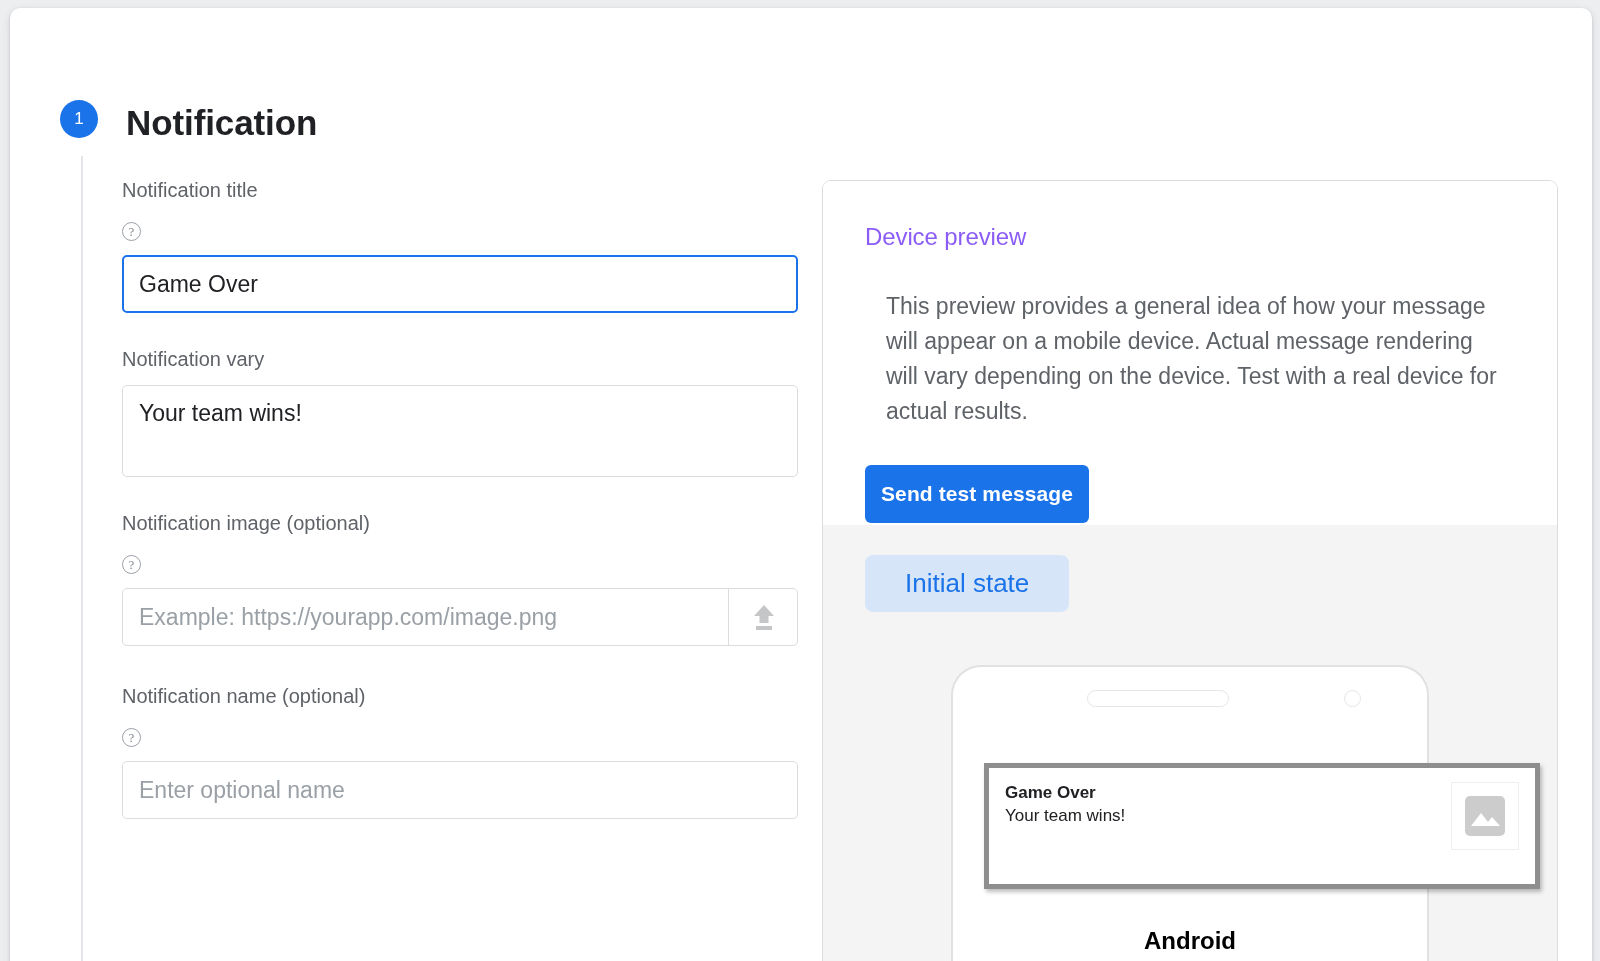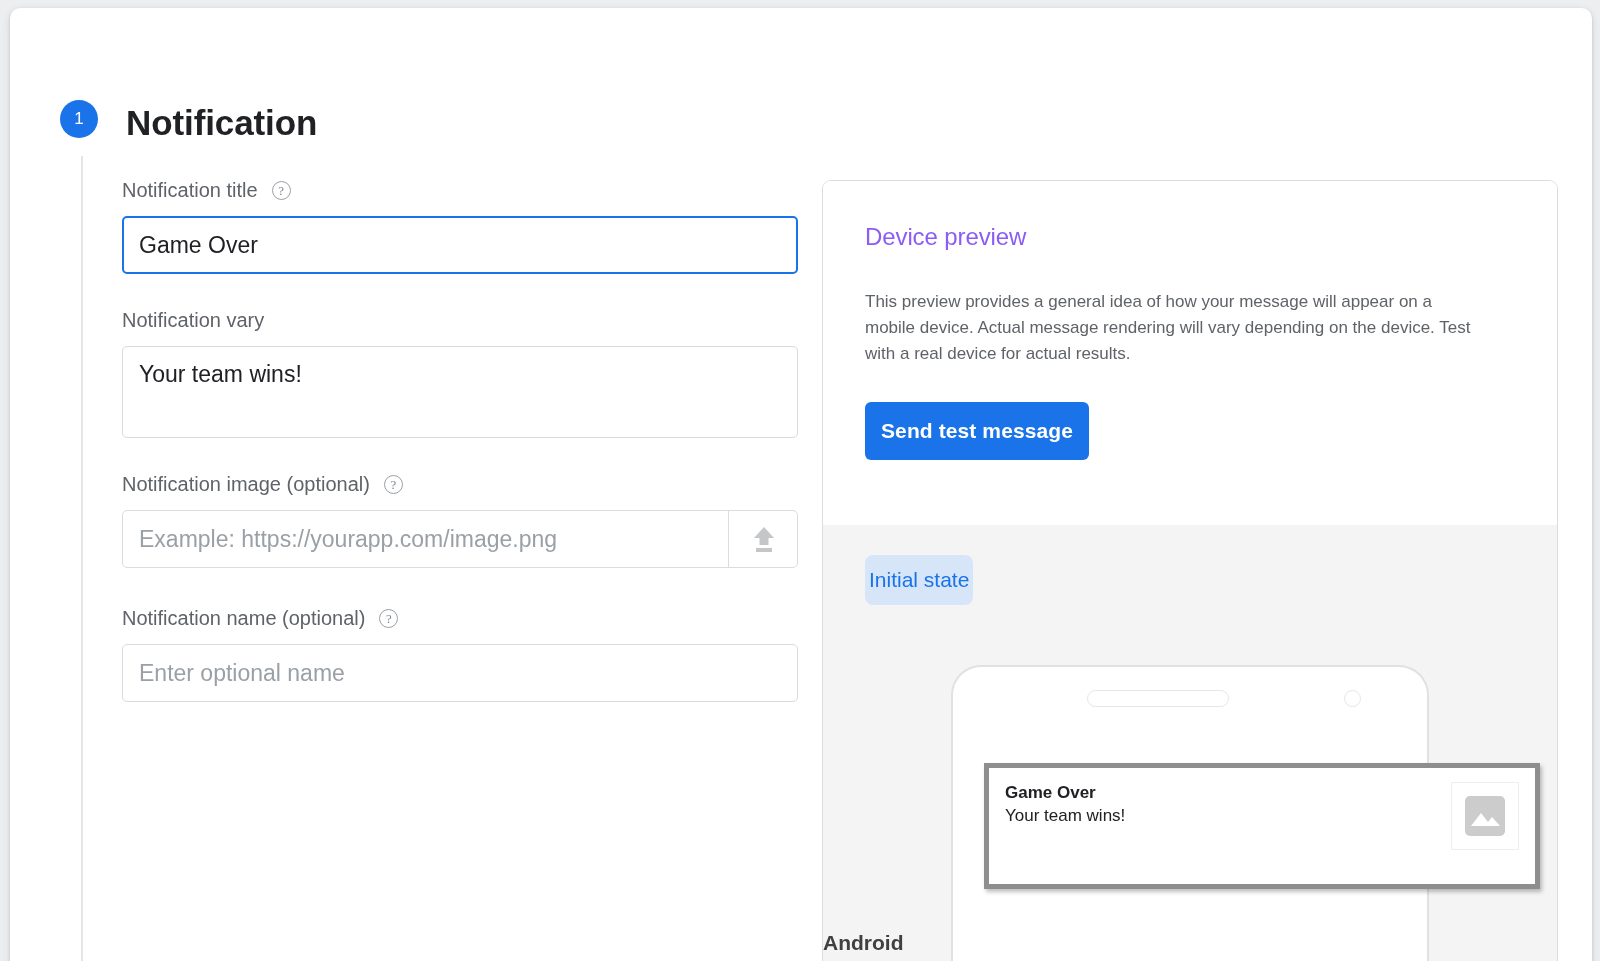--- a/index.html
+++ b/index.html
@@ -56,26 +56,27 @@
     width: 2px;
     height: 815px;
     background: #e3e5e8;
   }
 
   
   .form-col { position: absolute; left: 112px; top: 170px; width: 680px; }
 
   .field-label {
     display: flex;
-    align-items: center;
-    gap: 14px;
+    align-items: flex-start;
+    gap: 20px;
     font-size: 20px;
     color: #5f6368;
     margin-bottom: 14px;
     line-height: 1.2;
+    flex-direction: column;
   }
 
   .help-icon {
     width: 19px;
     height: 19px;
     border-radius: 50%;
     border: 1.6px solid #9aa0a6;
     color: #80868b;
     font-size: 13px;
     line-height: 1;
@@ -157,25 +158,26 @@
   .preview-top { padding: 42px 42px 0 42px; height: 344px; background: #fff; }
 
   .preview-heading {
     font-size: 24px;
     color: #8b5cf6;
     margin-bottom: 38px;
     letter-spacing: -0.1px;
   }
 
   .preview-desc {
-    font-size: 17px;
+    font-size: 23px;
     color: #5f6368;
     line-height: 1.52;
     width: 615px;
     margin-bottom: 36px;
+    margin-left: 21px;
   }
 
   .send-btn {
     background: #1a73e8;
     color: #fff;
     border: none;
     border-radius: 6px;
     font-family: "Liberation Sans", sans-serif;
     font-size: 21px;
     font-weight: bold;
@@ -191,23 +193,23 @@
     position: relative;
   }
 
   .tabs {
     display: flex;
     align-items: center;
     gap: 6px;
     padding: 30px 0 0 42px;
   }
   .tab {
-    font-size: 21px;
+    font-size: 26px;
     color: #5f6368;
-    padding: 13px 4px;
+    padding: 13px 40px;
     border-radius: 8px;
     cursor: pointer;
     background: transparent;
     border: none;
     font-family: "Liberation Sans", sans-serif;
   }
   .tab.active { background: #d7e5f9; color: #1a73e8; }
 
   
   .phone {
@@ -266,24 +268,24 @@
     align-items: center;
     justify-content: center;
     flex: none;
   }
 
   .platform-label {
     position: absolute;
     left: 0;
     right: 0;
     bottom: 26px;
-    text-align: left;
-    font-size: 21px;
+    text-align: center;
+    font-size: 24px;
     font-weight: bold;
-    color: #404040;
+    color: #000000;
   }
 </style>
 </head>
 <body>
 
 <div class="page-card">
 
   <div class="step-badge">1</div>
   <div class="step-title">Notification</div>
   <div class="step-line"></div>

